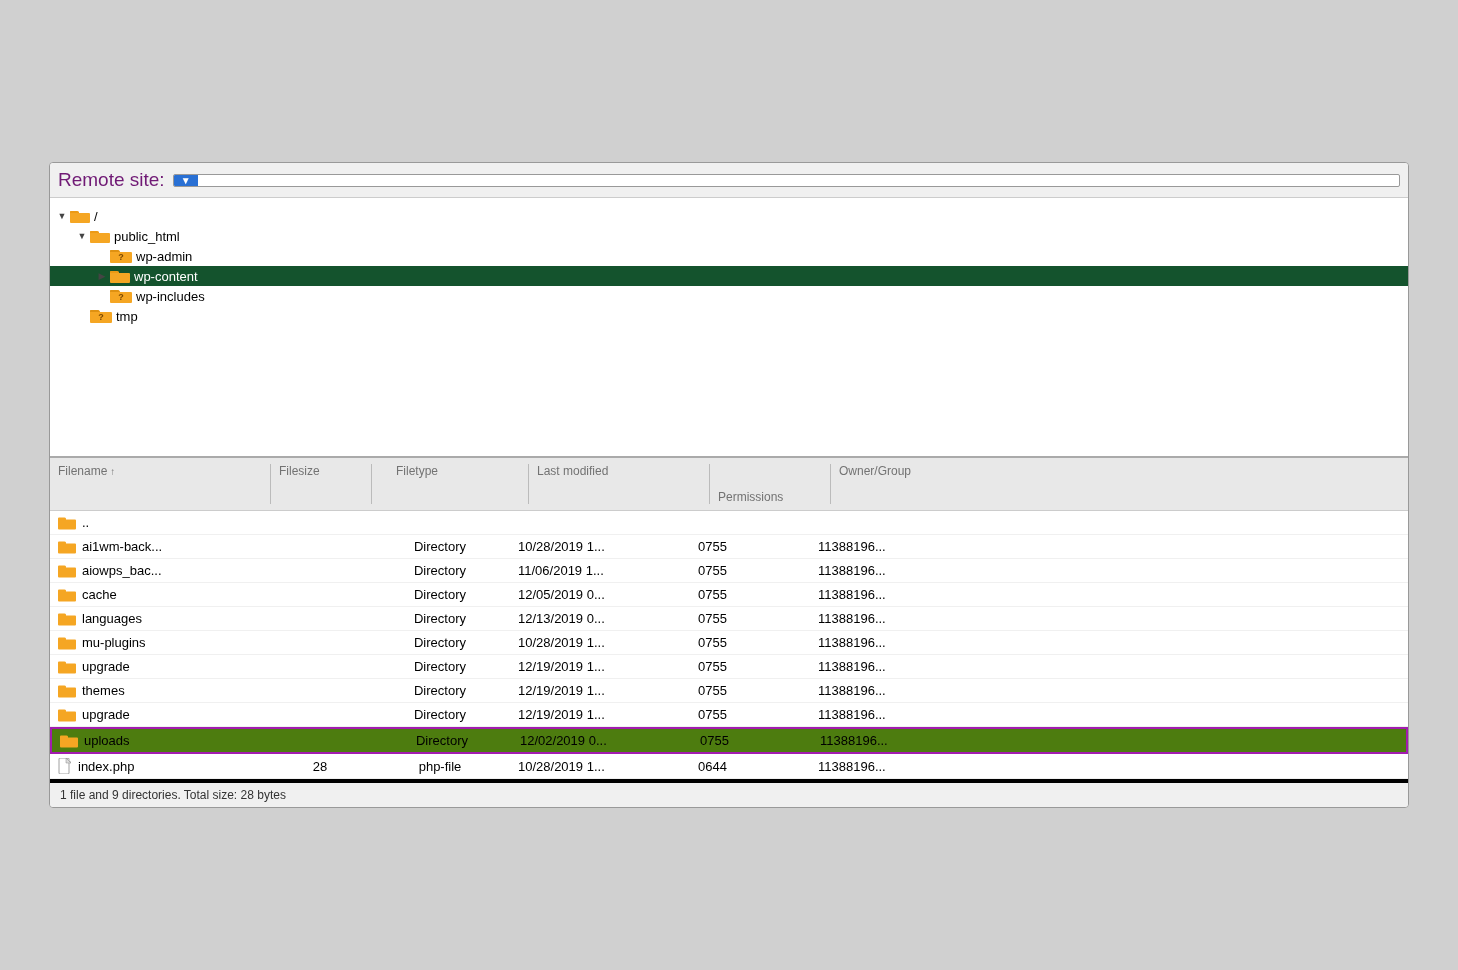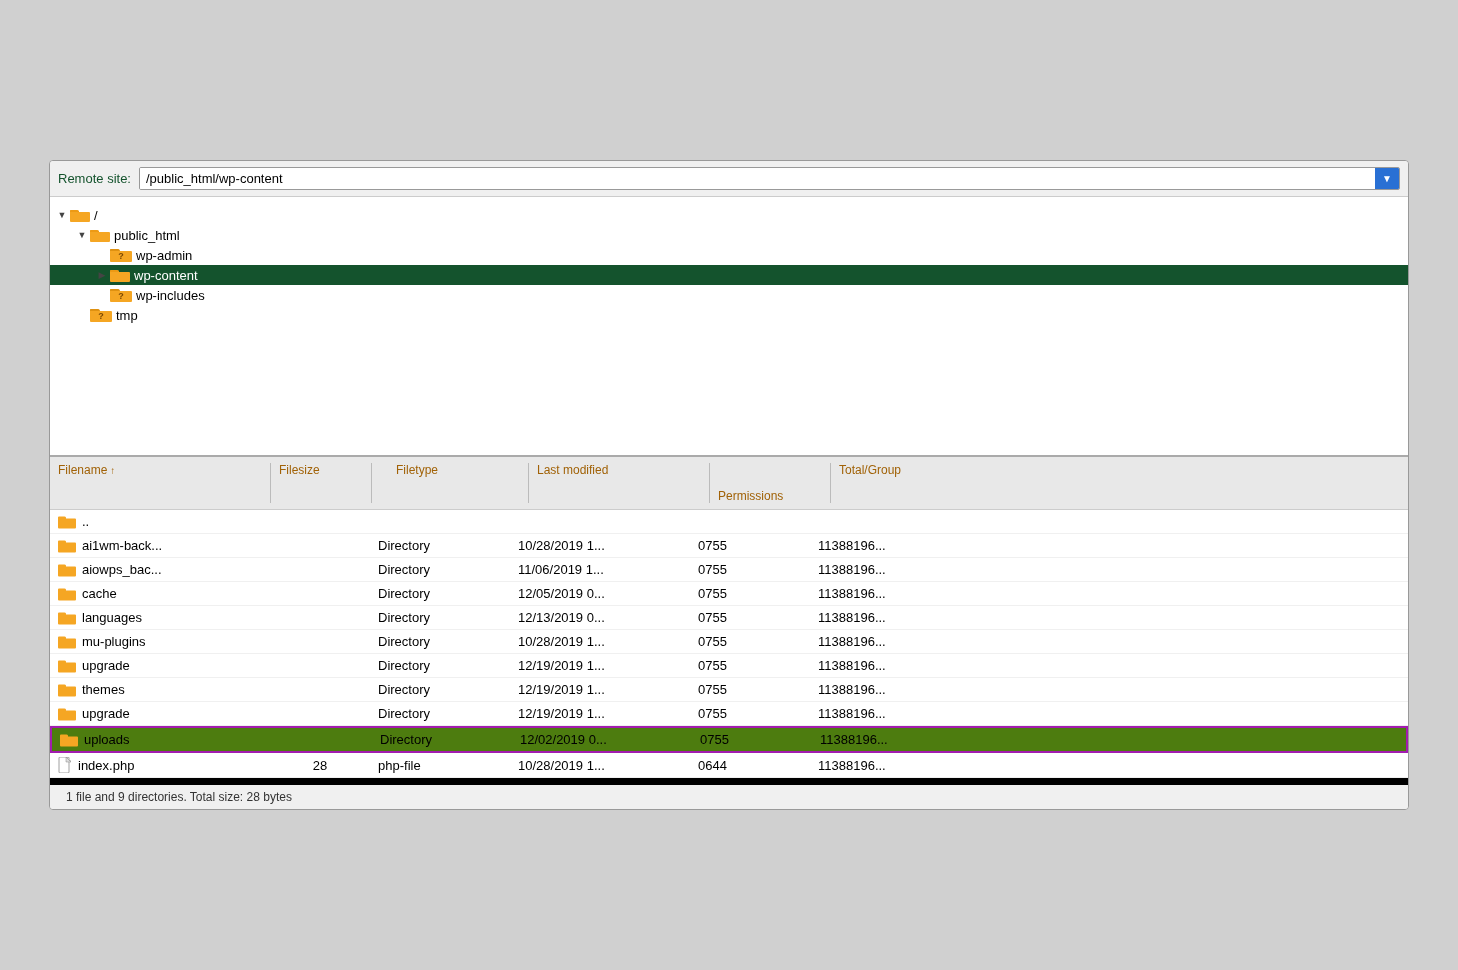--- a/index.html
+++ b/index.html
@@ -31,22 +31,22 @@
     .remote-site-bar {
       display: flex;
       align-items: center;
       padding: 6px 8px;
       background: #f0f0f0;
       border-bottom: 1px solid #ccc;
       gap: 8px;
     }
 
     .remote-site-label {
-      font-size: 13px;
-      color: #14532d;
+      font-size: 19px;
+      color: #701a75;
       white-space: nowrap;
     }
 
     .remote-site-input-wrapper {
       flex: 1;
       display: flex;
       border: 1px solid #999;
       background: #fff;
       border-radius: 2px;
       overflow: hidden;
@@ -131,21 +131,21 @@
     .file-list-header {
       display: flex;
       background: #e8e8e8;
       border-bottom: 1px solid #ccc;
       padding: 4px 0;
     }
 
     .col-header {
       font-size: 12px;
       font-weight: 500;
-      color: #a16207;
+      color: #737373;
       padding: 2px 8px;
       cursor: pointer;
       user-select: none;
       white-space: nowrap;
     }
 
     .col-header.sorted-asc::after {
       content: ' ↑';
       font-size: 10px;
     }
@@ -190,43 +190,42 @@
     }
 
     .cell-filename {
       width: 220px;
       display: flex;
       align-items: center;
       gap: 6px;
     }
 
     .cell-filesize { width: 100px; text-align: center; padding-right: 12px; }
-    .cell-filetype { width: 140px; }
+    .cell-filetype { width: 140px; text-align: center; }
     .cell-lastmod  { width: 180px; }
     .cell-perms    { width: 120px; }
     .cell-owner    { flex: 1; }
 
     
     .status-bar {
       background: #f0f0f0;
-      border-top: 7px solid #000000;
-      padding: 5px 16px;
+      border-top: 4px solid #000000;
+      padding: 5px 10px;
       font-size: 12px;
       color: #333;
     }
   </style>
 </head>
 <body>
 
 <div class="ftp-panel">
 
   <div class="remote-site-bar">
     <span class="remote-site-label">Remote site:</span>
     <div class="remote-site-input-wrapper">
-      <input type="text" class="remote-site-input" value="/public_html/wp-content" style="">
       <button class="remote-site-dropdown-btn">▼</button>
     </div>
   </div>
 
   <div class="tree-panel">
   <div class="tree-item indent-0">
         <span class="tree-toggle expanded"></span>
         <span style="display: inline-flex; align-items: center; margin-right: 4px;">
           <svg width="20" height="15" viewBox="0 0 20 15" xmlns="http://www.w3.org/2000/svg">
     <path d="M0 3 Q0 2 1 2 L7 2 Q8 2 9 3 L9 4 L19 4 Q20 4 20 5 L20 13 Q20 14 19 14 L1 14 Q0 14 0 13 Z" fill="#f5a623"></path>
@@ -295,21 +294,21 @@
       <div class="col-header col-filename sorted-asc">Filename</div>
       <div class="col-sep"></div>
       <div class="col-header col-filesize">Filesize</div>
       <div class="col-sep"></div>
       <div class="col-header col-filetype">Filetype</div>
       <div class="col-sep"></div>
       <div class="col-header col-lastmod">Last modified</div>
       <div class="col-sep"></div>
       <div class="col-header col-perms">Permissions</div>
       <div class="col-sep"></div>
-      <div class="col-header col-owner">Total/Group</div>
+      <div class="col-header col-owner">Owner/Group</div>
     </div>
     <div class="file-rows" id="file-rows">
     <div class="file-row">
           <div class="cell cell-filename">
             <span style="display: inline-flex; align-items: center; flex-shrink: 0;">
               <svg width="18" height="14" viewBox="0 0 18 14" xmlns="http://www.w3.org/2000/svg">
     <path d="M0 2.5 Q0 1.5 1 1.5 L6.5 1.5 Q7.5 1.5 8 2.5 L8 3.5 L17 3.5 Q18 3.5 18 4.5 L18 12.5 Q18 13.5 17 13.5 L1 13.5 Q0 13.5 0 12.5 Z" fill="#f5a623"></path>
   </svg>
             </span>
             <span>..</span>

